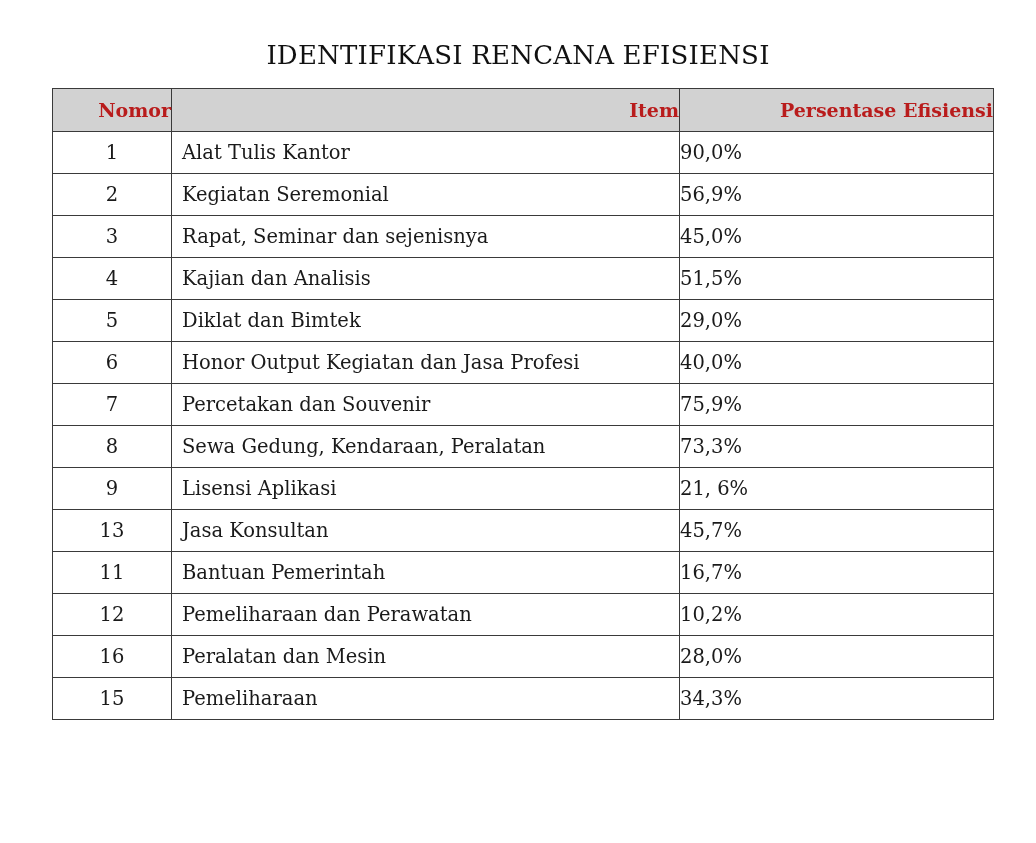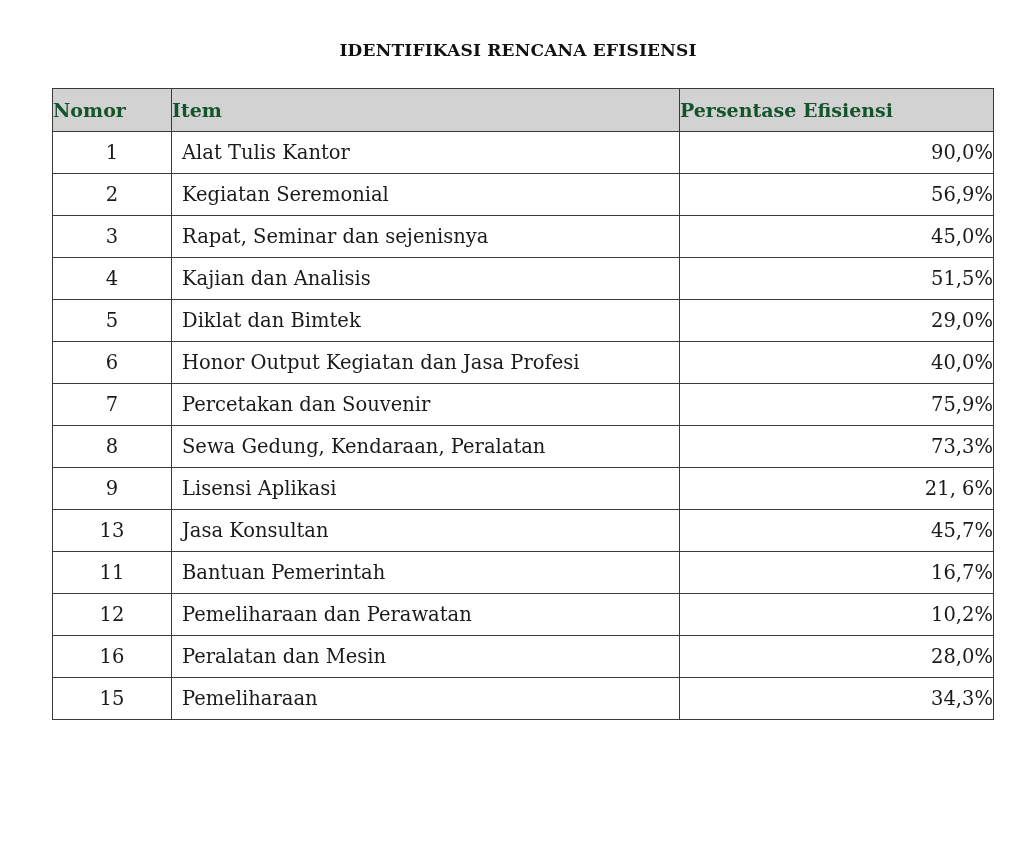--- a/index.html
+++ b/index.html
@@ -15,22 +15,22 @@
       font-family: "DejaVu Serif", "Liberation Serif", serif;
       color: #1a1a1a;
     }
     .doc-title {
       position: absolute;
       top: 40px;
       left: 0;
       width: 1036px;
       text-align: center;
       font-family: "DejaVu Serif", serif;
-      font-weight: bold;
-      font-size: 17px;
+      font-weight: normal;
+      font-size: 26px;
       letter-spacing: 0.2px;
       color: #111111;
     }
     table.eff-table {
       position: absolute;
       top: 88px;
       left: 52px;
       width: 941px;
       border-collapse: collapse;
       table-layout: fixed;
@@ -44,33 +44,33 @@
       padding: 0;
       height: 41px;
       font-size: 19.5px;
       vertical-align: middle;
     }
     .eff-table thead th {
       height: 42px;
       background: #d2d2d2;
       font-weight: bold;
       font-size: 19px;
-      text-align: left;
-      color: #14532d;
+      text-align: right;
+      color: #b91c1c;
     }
     .eff-table td.no {
       text-align: center;
     }
     .eff-table td.item {
       text-align: left;
       padding-left: 10px;
       white-space: nowrap;
     }
     .eff-table td.pct {
-      text-align: right;
+      text-align: left;
     }
   </style>
 </head>
 <body>
 
 <div class="doc-title">IDENTIFIKASI RENCANA EFISIENSI</div>
 
 <table class="eff-table">
   <colgroup>
     <col class="c-no">

